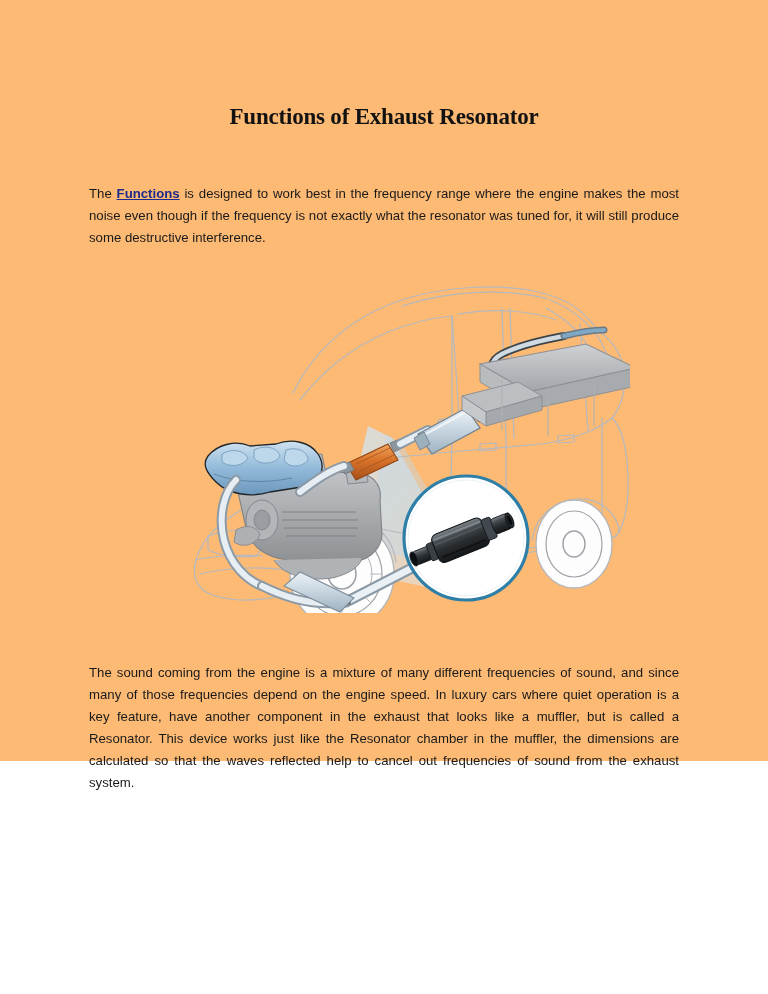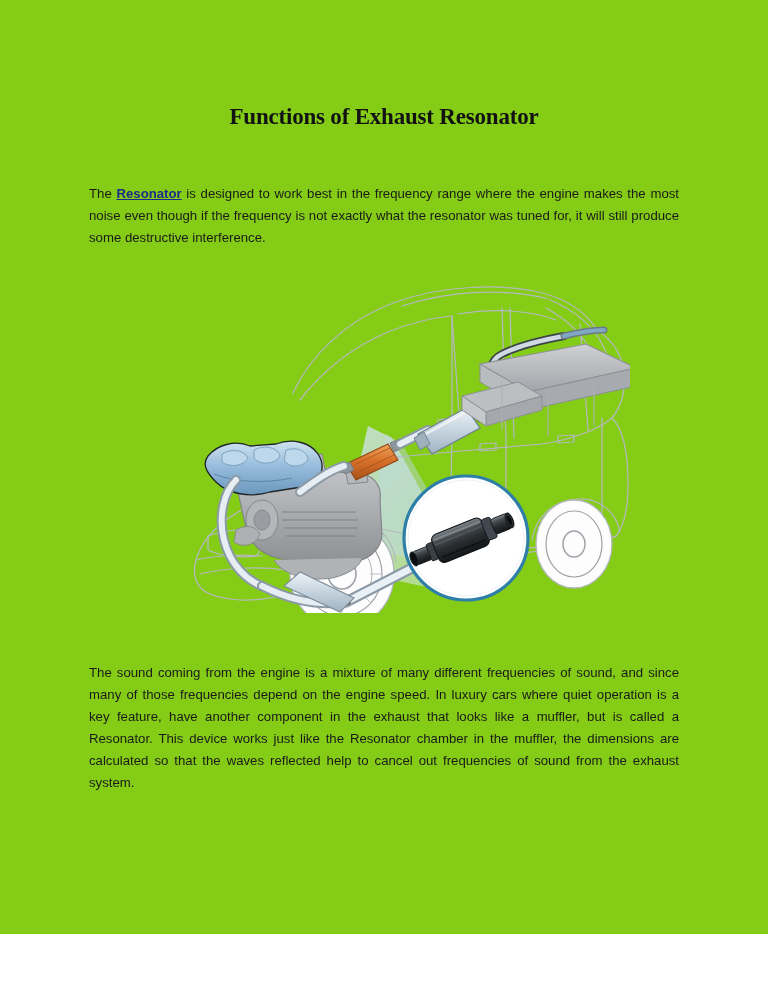--- a/index.html
+++ b/index.html
@@ -11,22 +11,22 @@
     width: 768px;
     height: 994px;
     position: relative;
     overflow: hidden;
     font-family: "Liberation Sans", sans-serif;
   }
   .page {
     position: absolute;
     left: 0; top: 0;
     width: 768px;
-    height: 934px;
-    background: #84cc16;
+    height: 761px;
+    background: #fdba74;
   }
   .doc-title {
     position: absolute;
     left: 89px;
     top: 88px;
     width: 590px;
     text-align: center;
     font-family: "Liberation Serif", "DejaVu Serif", serif;
     font-weight: bold;
     font-size: 23px;
@@ -62,21 +62,21 @@
   }
   .figure svg { display: block; }
 </style>
 </head>
 <body>
 
 <div class="page">
 
   <h1 class="doc-title">Functions of Exhaust Resonator</h1>
 
-  <p class="para" id="para-1"><span>The </span><a class="link" href="#">Resonator</a><span> is designed to work best in the frequency range where the engine makes the most noise even though if the frequency is not exactly what the resonator was tuned for, it will still produce some destructive interference.</span></p>
+  <p class="para" id="para-1"><span>The </span><a class="link" href="#">Functions</a><span> is designed to work best in the frequency range where the engine makes the most noise even though if the frequency is not exactly what the resonator was tuned for, it will still produce some destructive interference.</span></p>
 
   <div class="figure">
     <svg width="480" height="345" viewBox="0 0 480 345" xmlns="http://www.w3.org/2000/svg">
 
       <defs>
         <linearGradient id="beamGrad" x1="0" y1="0" x2="1" y2="1">
           <stop offset="0%" stop-color="#cfe3f2" stop-opacity="0.95"></stop>
           <stop offset="100%" stop-color="#dceaf5" stop-opacity="0.55"></stop>
         </linearGradient>
         <linearGradient id="resGrad" x1="0" y1="0" x2="0" y2="1">

